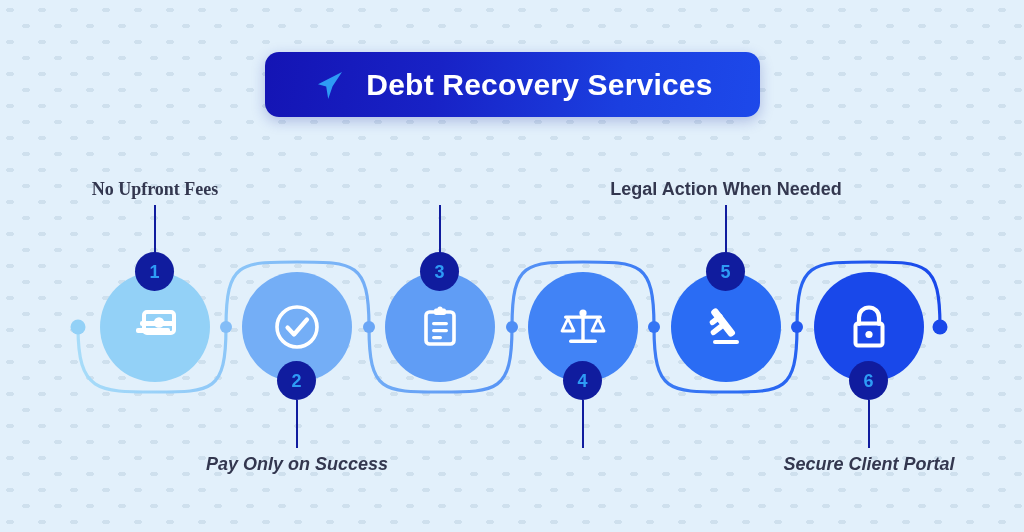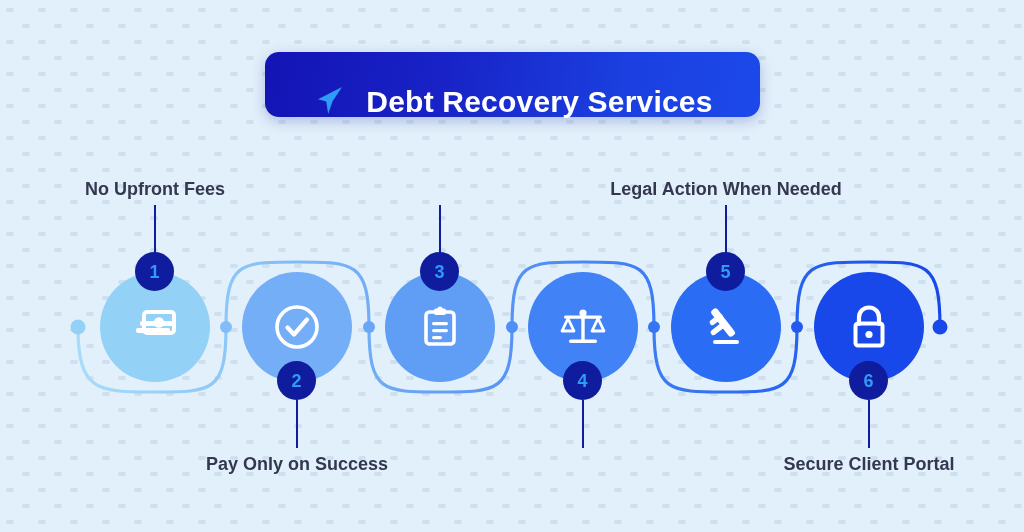--- a/index.html
+++ b/index.html
@@ -21,21 +21,21 @@
       radial-gradient(ellipse 7px 4px at 26px 26px, rgba(175,197,214,.38) 60%, rgba(175,197,214,0) 62%);
     background-size:32px 32px,32px 32px;
     background-position:0 0, 0 0;
   }
   .title-banner{
     position:absolute;
     left:265px;top:52px;width:495px;height:65px;
     border-radius:14px;
     background:linear-gradient(100deg,#1414b4 0%,#1822c6 35%,#1b3fe0 72%,#1d49ea 100%);
     box-shadow:0 4px 14px rgba(22,40,160,.26);
-    display:flex;align-items:flex-end;justify-content:center;gap:20px;
+    display:flex;align-items:center;justify-content:center;gap:20px;
     box-sizing:border-box;padding:0 26px;
   }
   .title-banner .plane{flex:0 0 auto;display:block;}
   .title-text{
     color:#ffffff;font-size:30px;font-weight:bold;letter-spacing:.2px;
     white-space:nowrap;line-height:1;
   }
   .wave-svg{position:absolute;left:0;top:0;width:1024px;height:532px;}
   .node{
     position:absolute;width:110px;height:110px;border-radius:50%;
@@ -89,35 +89,35 @@
     <circle cx="78" cy="327" r="7.5" fill="#93d1f7"></circle>
     <circle cx="226" cy="327" r="6" fill="#83bdf7"></circle>
     <circle cx="369" cy="327" r="6" fill="#6aa6f6"></circle>
     <circle cx="512" cy="327" r="6" fill="#4f8ef5"></circle>
     <circle cx="654" cy="327" r="6" fill="#3575f4"></circle>
     <circle cx="797" cy="327" r="6" fill="#2359ef"></circle>
     <circle cx="940" cy="327" r="7.5" fill="#1948ea"></circle>
   </svg>
 
   <div class="stem" style="left:154px;top:205px;height:68px;"></div>
-  <div class="step-label" style="left:155px;top:180px;">No Upfront Fees</div>
+  <div class="step-label" style="left:155px;top:180px;font-family:Liberation Serif, serif;">No Upfront Fees</div>
   <div class="node" style="left:100px;top:272px;background:#93d1f7;">
     <svg width="64" height="64" viewBox="0 0 64 64">
       <rect x="13" y="33" width="34" height="5" rx="2" fill="#ffffff"></rect>
       <rect x="17" y="26" width="34" height="5" rx="2" fill="#ffffff"></rect>
       <rect x="21" y="17" width="30" height="21" rx="3" fill="none" stroke="#ffffff" stroke-width="4"></rect>
       <circle cx="36" cy="27.5" r="5.2" fill="#ffffff"></circle>
     </svg>
   </div>
   <div class="badge" style="left:135px;top:252px;">
     <span>1</span>
   </div>
 
   <div class="stem" style="left:296px;top:400px;height:48px;"></div>
-  <div class="step-label" style="left:297px;top:455px;">Pay Only on Success</div>
+  <div class="step-label" style="left:297px;top:455px;font-style:italic;">Pay Only on Success</div>
   <div class="node" style="left:242px;top:272px;background:#74aef6;">
     <svg width="60" height="60" viewBox="0 0 60 60">
       <circle cx="30" cy="30" r="20" fill="none" stroke="#ffffff" stroke-width="3.6"></circle>
       <path d="M20.5 30.5 L27 37.5 L40 22.5" fill="none" stroke="#ffffff" stroke-width="4.2" stroke-linecap="round" stroke-linejoin="round"></path>
     </svg>
   </div>
   <div class="badge" style="left:277px;top:361px;">
     <span>2</span>
   </div>
 
@@ -159,21 +159,21 @@
       <rect x="23" y="9" width="7.5" height="33" rx="3" fill="#ffffff" transform="rotate(-38 27 25)"></rect>
       <rect x="13" y="20" width="15" height="5.5" rx="2.7" fill="#ffffff" transform="rotate(-38 20 23)"></rect>
       <rect x="14" y="30" width="15" height="5.5" rx="2.7" fill="#ffffff" transform="rotate(-38 21 33)"></rect>
     </svg>
   </div>
   <div class="badge" style="left:706px;top:252px;">
     <span>5</span>
   </div>
 
   <div class="stem" style="left:868px;top:400px;height:48px;"></div>
-  <div class="step-label" style="left:869px;top:455px;">Secure Client Portal</div>
+  <div class="step-label" style="left:869px;top:455px;font-style:italic;">Secure Client Portal</div>
   <div class="node" style="left:814px;top:272px;background:#1948ea;">
     <svg width="60" height="60" viewBox="0 0 60 60">
       <path d="M20 27 V20.5 C20 14.7 24.5 10.5 30 10.5 C35.5 10.5 40 14.7 40 20.5 V27" fill="none" stroke="#ffffff" stroke-width="4.2" stroke-linecap="round"></path>
       <rect x="16.5" y="26.5" width="27" height="22" rx="2.5" fill="none" stroke="#ffffff" stroke-width="4"></rect>
       <circle cx="30" cy="37.5" r="3.6" fill="#ffffff"></circle>
     </svg>
   </div>
   <div class="badge" style="left:849px;top:361px;">
     <span>6</span>
   </div>

